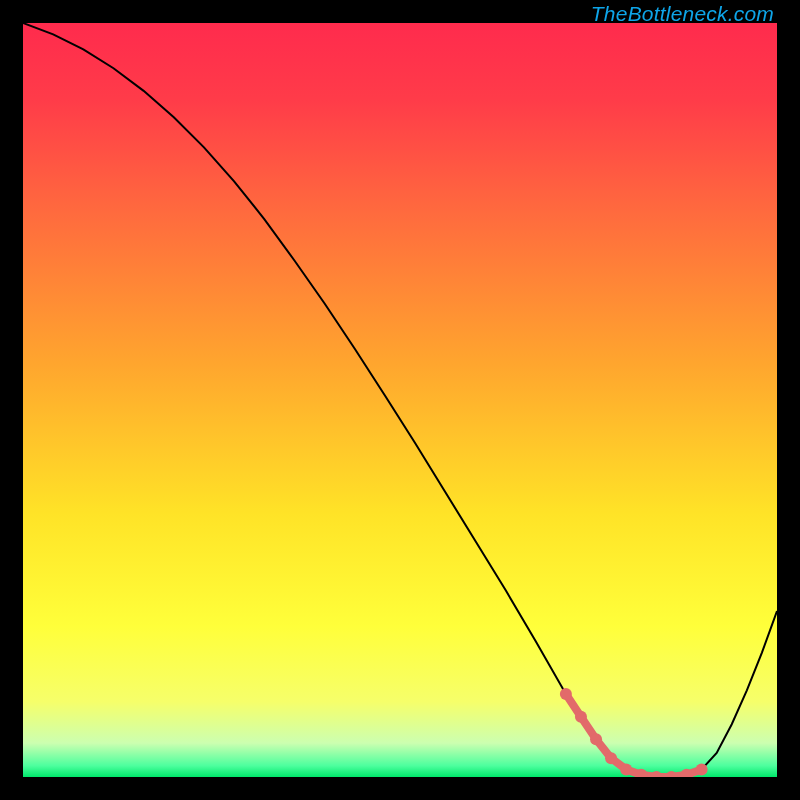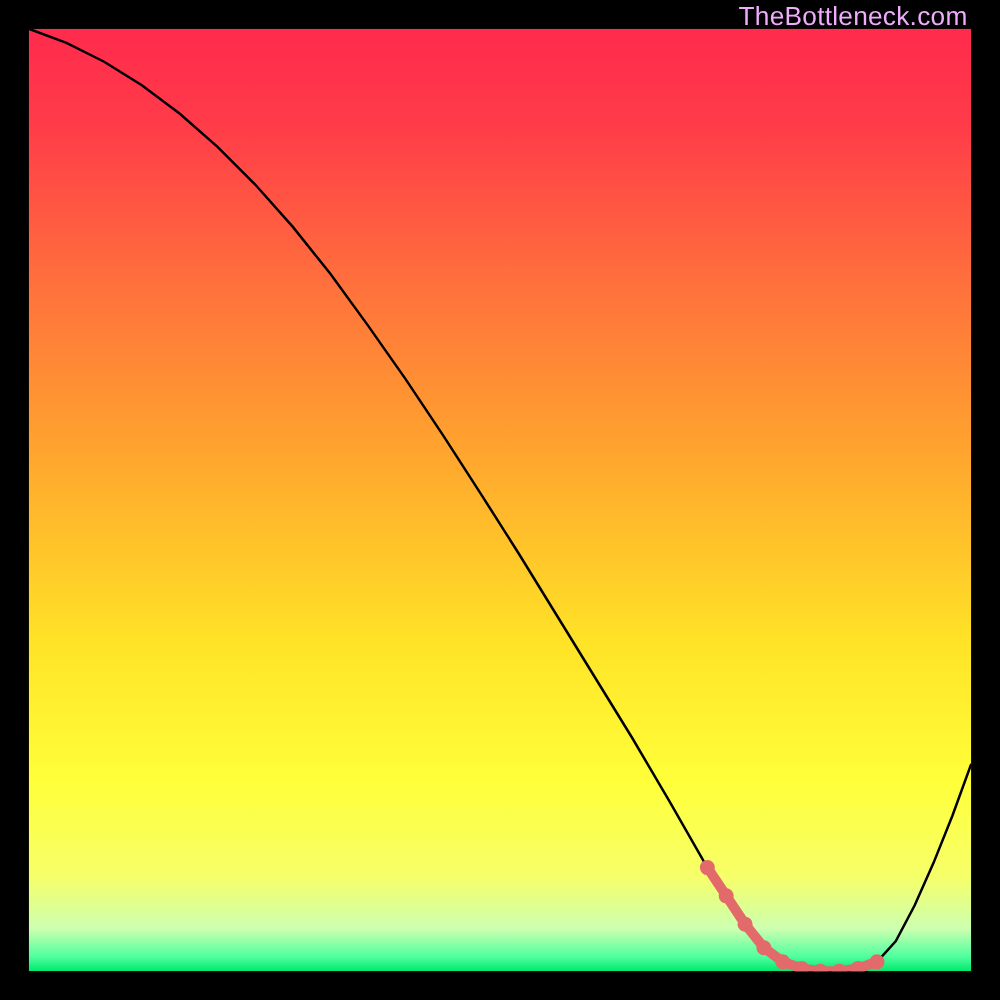--- a/index.html
+++ b/index.html
@@ -23,24 +23,25 @@
     position: absolute;
     left: 0;
     top: 0;
     width: 754px;
     height: 754px;
   }
   .watermark {
     position: absolute;
     top: 2px;
     right: 26px;
-    color: #f0abfc;
+    color: #0ea5e9;
     font-size: 21px;
     font-weight: 500;
     letter-spacing: 0.2px;
+    font-style: italic;
   }
 </style>
 </head>
 <body>
 
 <div class="frame">
   <svg class="plot" viewBox="0 0 754 754" preserveAspectRatio="none">
     <defs>
       <linearGradient id="bg-grad" x1="0" y1="0" x2="0" y2="1">
           <stop offset="0%" stop-color="#ff2b4d"></stop>

